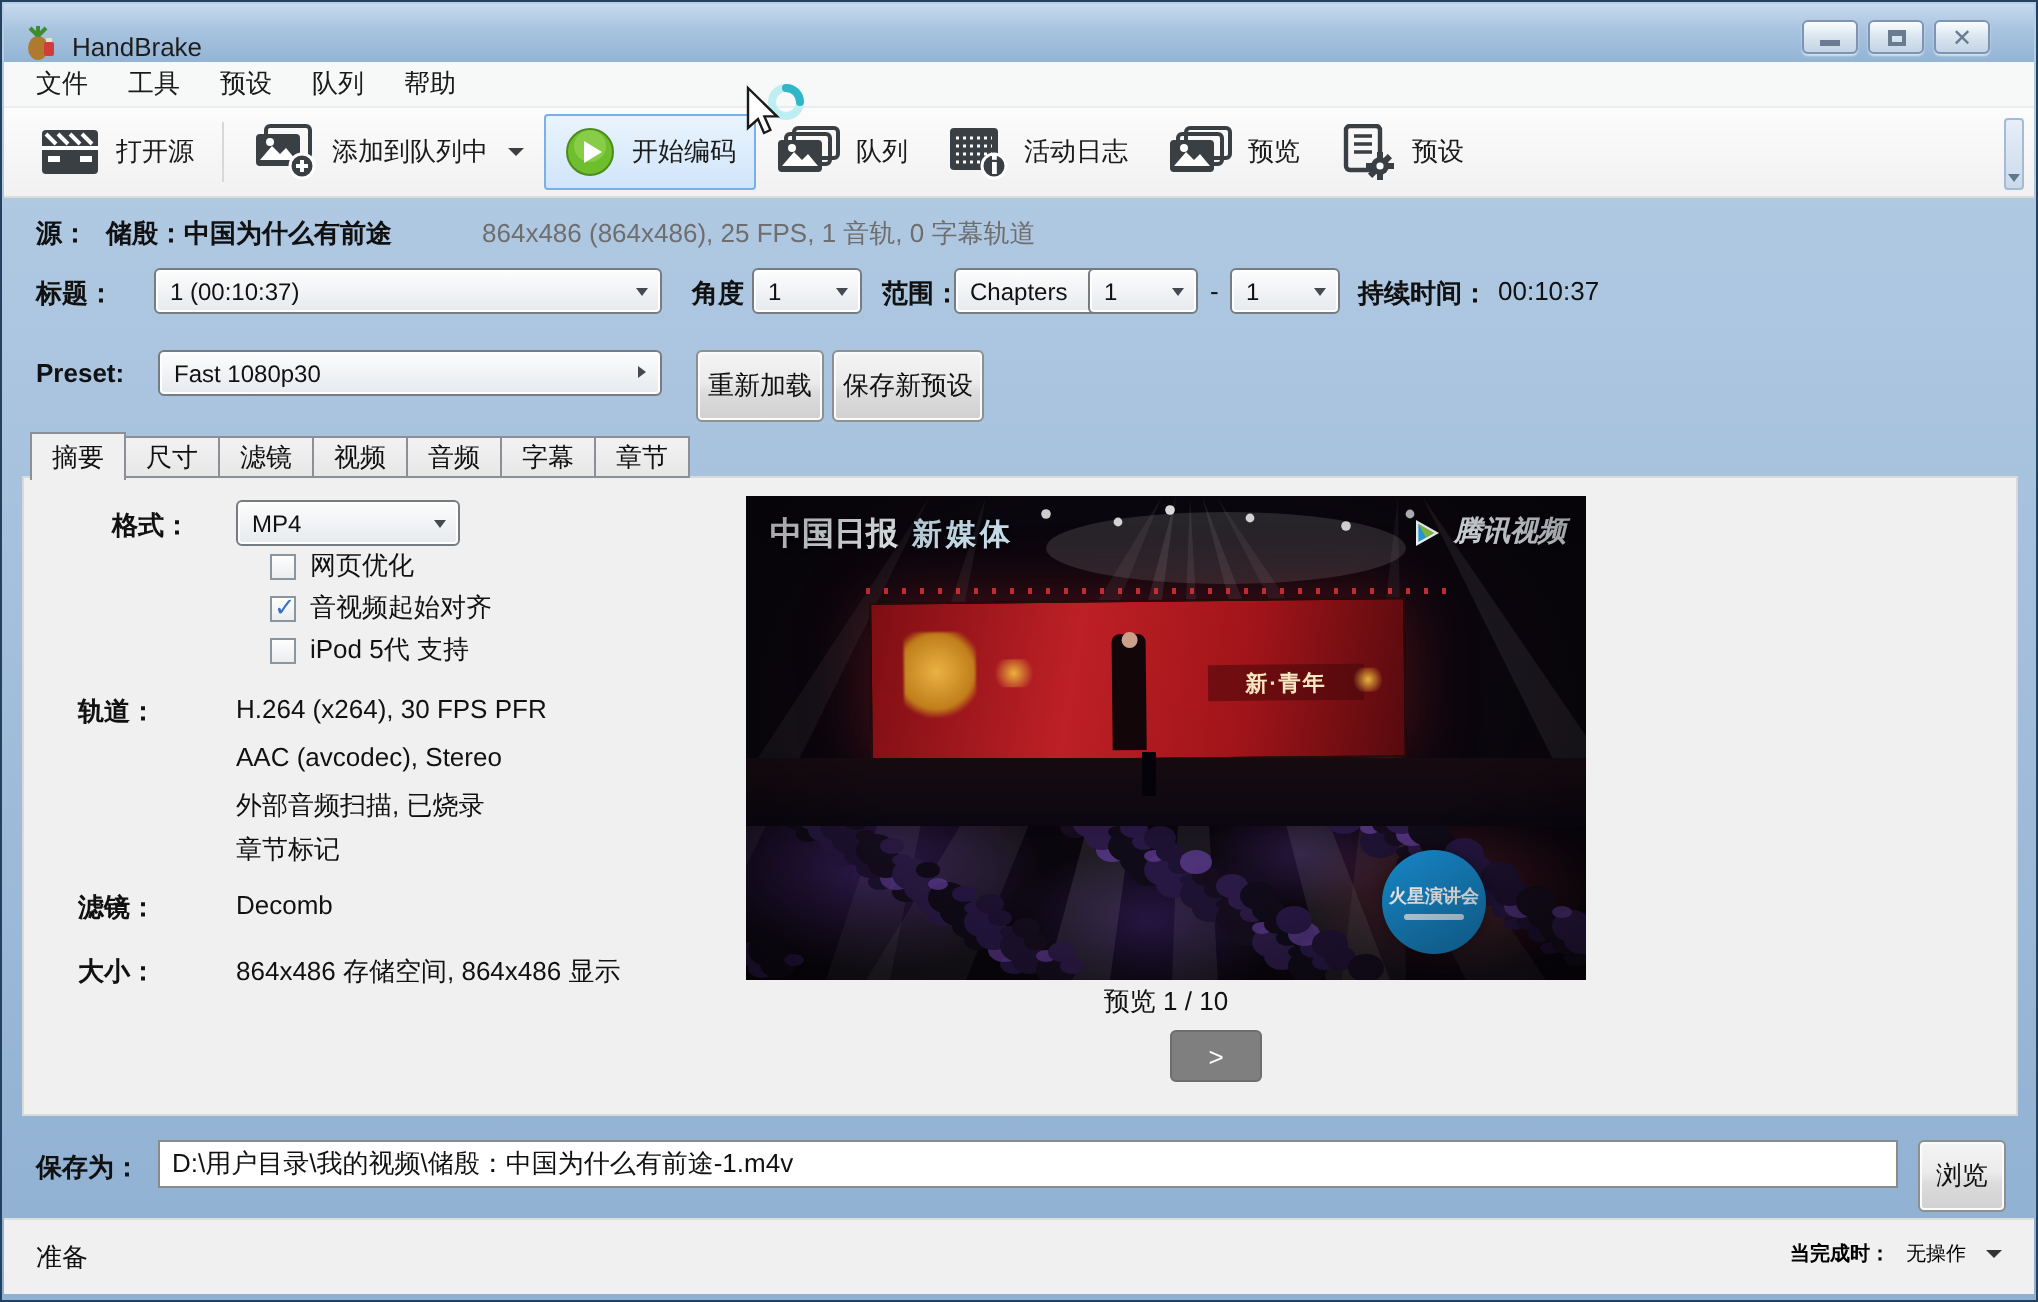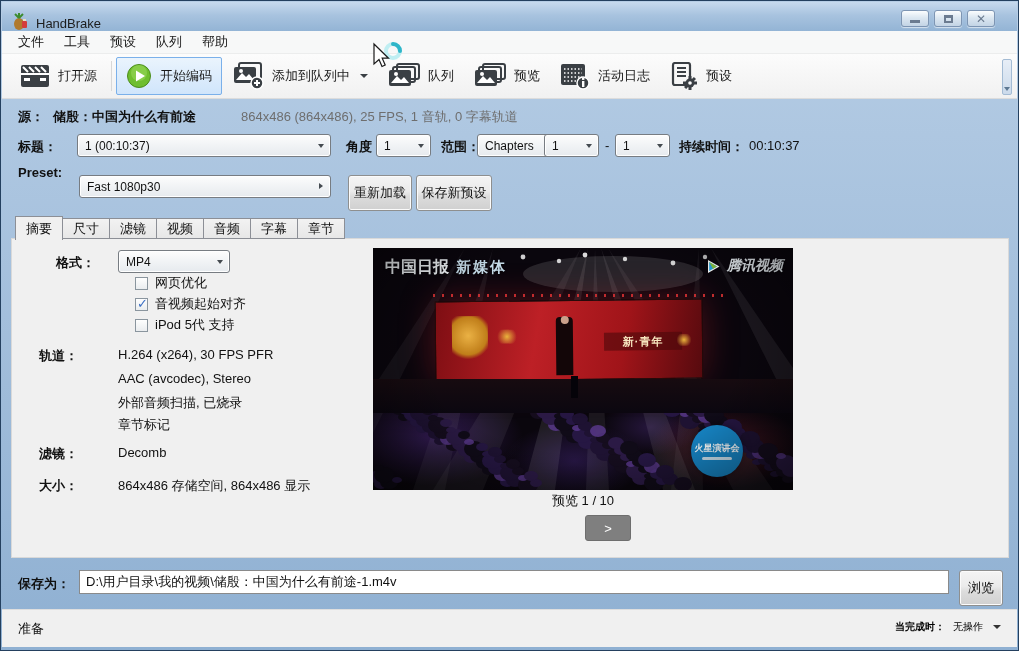--- a/index.html
+++ b/index.html
@@ -121,69 +121,69 @@
       <svg width="30" height="26" viewBox="0 0 30 26">
         <rect x="1" y="2" width="28" height="22" rx="2" fill="#3a3f44"></rect>
         <path d="M3 4 l5 5 M9 4 l5 5 M15 4 l5 5 M21 4 l5 5" stroke="#fff" stroke-width="2"></path>
         <rect x="1" y="10" width="28" height="2" fill="#fff"></rect>
         <rect x="4" y="15" width="6" height="3" fill="#fff"></rect>
           <rect x="20" y="15" width="6" height="3" fill="#fff"></rect>
       </svg>
       <span>打开源</span>
     </div>
     <div class="tb-sep"></div>
-    <div class="tb-item hl">
-      <svg width="26" height="26" viewBox="0 0 26 26">
-        <circle cx="13" cy="13" r="11.5" fill="#6fbe2e" stroke="#4c8c1c" stroke-width="1"></circle>
-        <circle cx="13" cy="10" r="8" fill="#9ad95f" opacity=".55"></circle>
-        <path d="M10 7.5 L19 13 L10 18.5 Z" fill="#fff"></path>
-      </svg>
-      <span>开始编码</span>
-    </div>
     <div class="tb-item">
       <svg width="32" height="28" viewBox="0 0 32 28">
         <rect x="7" y="1" width="22" height="16" rx="2" fill="none" stroke="#3a3f44" stroke-width="2"></rect>
         <rect x="2" y="5" width="22" height="16" rx="2" fill="#3a3f44"></rect>
         <path d="M4 18 l6-7 4 4 3-3 5 6 z" fill="#fff"></path>
           <circle cx="9" cy="9" r="2" fill="#fff"></circle>
         <circle cx="25" cy="21" r="6" fill="#3a3f44" stroke="#fff" stroke-width="1.5"></circle>
         <path d="M25 18 v6 M22 21 h6" stroke="#fff" stroke-width="2"></path>
       </svg>
       <span>添加到队列中</span>
       <span class="tb-caret"></span>
     </div>
+    <div class="tb-item hl">
+      <svg width="26" height="26" viewBox="0 0 26 26">
+        <circle cx="13" cy="13" r="11.5" fill="#6fbe2e" stroke="#4c8c1c" stroke-width="1"></circle>
+        <circle cx="13" cy="10" r="8" fill="#9ad95f" opacity=".55"></circle>
+        <path d="M10 7.5 L19 13 L10 18.5 Z" fill="#fff"></path>
+      </svg>
+      <span>开始编码</span>
+    </div>
     <div class="tb-item">
       <svg width="32" height="26" viewBox="0 0 32 26">
         <rect x="9" y="1" width="22" height="15" rx="2" fill="none" stroke="#3a3f44" stroke-width="2"></rect>
         <rect x="5" y="4" width="22" height="15" rx="2" fill="none" stroke="#3a3f44" stroke-width="2"></rect>
         <rect x="1" y="7" width="22" height="16" rx="2" fill="#3a3f44"></rect>
         <path d="M3 20 l6-7 4 4 3-3 5 6 z" fill="#fff"></path>
           <circle cx="8" cy="11" r="2" fill="#fff"></circle>
       </svg>
       <span>队列</span>
     </div>
     <div class="tb-item">
+      <svg width="30" height="28" viewBox="0 0 30 28">
+        <rect x="1" y="2" width="24" height="21" rx="2" fill="#3a3f44"></rect>
+        <path d="M4 7 h18 M4 11 h18 M4 15 h18 M4 19 h12" stroke="#fff" stroke-width="1.6" stroke-dasharray="1.5 2"></path>
+        <circle cx="23" cy="21" r="6" fill="#3a3f44" stroke="#fff" stroke-width="1.5"></circle>
+        <rect x="22" y="19" width="2.4" height="6" fill="#fff"></rect>
+          <rect x="22" y="15.5" width="2.4" height="2.4" fill="#fff"></rect>
+      </svg>
+      <span>活动日志</span>
+    </div>
+    <div class="tb-item">
       <svg width="32" height="26" viewBox="0 0 32 26">
         <rect x="9" y="1" width="22" height="15" rx="2" fill="none" stroke="#3a3f44" stroke-width="2"></rect>
         <rect x="5" y="4" width="22" height="15" rx="2" fill="none" stroke="#3a3f44" stroke-width="2"></rect>
         <rect x="1" y="7" width="22" height="16" rx="2" fill="#3a3f44"></rect>
         <path d="M3 20 l6-7 4 4 3-3 5 6 z" fill="#fff"></path>
           <circle cx="8" cy="11" r="2" fill="#fff"></circle>
       </svg>
       <span>预览</span>
-    </div>
-    <div class="tb-item">
-      <svg width="30" height="28" viewBox="0 0 30 28">
-        <rect x="1" y="2" width="24" height="21" rx="2" fill="#3a3f44"></rect>
-        <path d="M4 7 h18 M4 11 h18 M4 15 h18 M4 19 h12" stroke="#fff" stroke-width="1.6" stroke-dasharray="1.5 2"></path>
-        <circle cx="23" cy="21" r="6" fill="#3a3f44" stroke="#fff" stroke-width="1.5"></circle>
-        <rect x="22" y="19" width="2.4" height="6" fill="#fff"></rect>
-          <rect x="22" y="15.5" width="2.4" height="2.4" fill="#fff"></rect>
-      </svg>
-      <span>活动日志</span>
     </div>
     <div class="tb-item">
       <svg width="28" height="28" viewBox="0 0 28 28">
         <rect x="3" y="1" width="17" height="22" rx="2" fill="none" stroke="#3a3f44" stroke-width="2.2"></rect>
         <path d="M7 6 h9 M7 10 h9 M7 14 h9" stroke="#3a3f44" stroke-width="1.8"></path>
         <g transform="translate(20,21)">
           <rect x="-1.5" y="-7" width="3" height="14" fill="#3a3f44"></rect>
           <rect x="-7" y="-1.5" width="14" height="3" fill="#3a3f44"></rect>
           <rect x="-1.5" y="-7" width="3" height="14" fill="#3a3f44" transform="rotate(45)"></rect>
           <circle r="4.5" fill="#3a3f44"></circle>
@@ -225,21 +225,21 @@
     <span class="arrow-down"></span>
   </div>
   <span class="val" style="left:604px; top:137px;">-</span>
   <div class="combo" style="left:614px; top:133px; width:55px;">
     <span>1</span>
     <span class="arrow-down"></span>
   </div>
   <span class="lbl" style="left:678px; top:137px;">持续时间：</span>
   <span class="val" style="left:748px; top:137px;">00:10:37</span>
 
-  <span class="lbl" style="left:17px; top:164px;text-align:right;">Preset:</span>
+  <span class="lbl" style="left:17px; top:178px;text-align:right;">Preset:</span>
   <div class="combo" style="left:78px; top:174px; width:252px;">
     <span>Fast 1080p30</span>
     <span class="arrow-right"></span>
   </div>
   <div class="win-btn" style="left:347px; top:174px; width:64px;">
     <span>重新加载</span>
   </div>
   <div class="win-btn" style="left:415px; top:174px; width:76px;">
     <span>保存新预设</span>
   </div>

